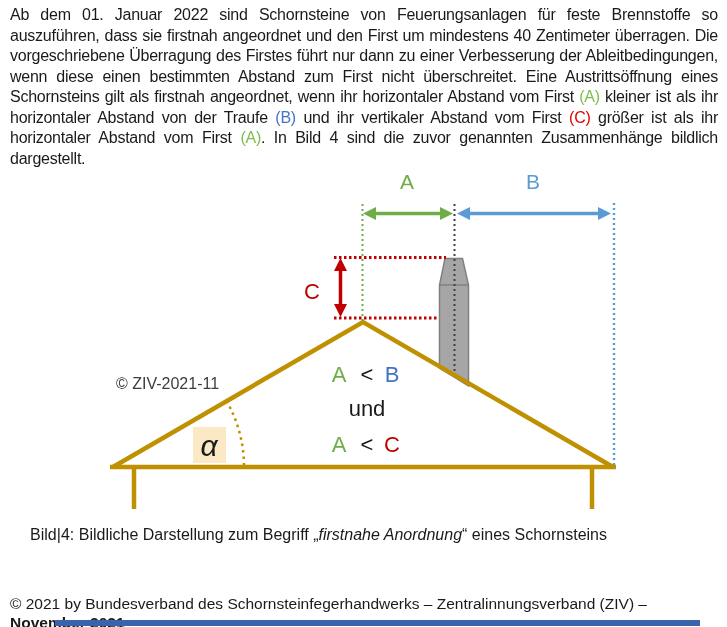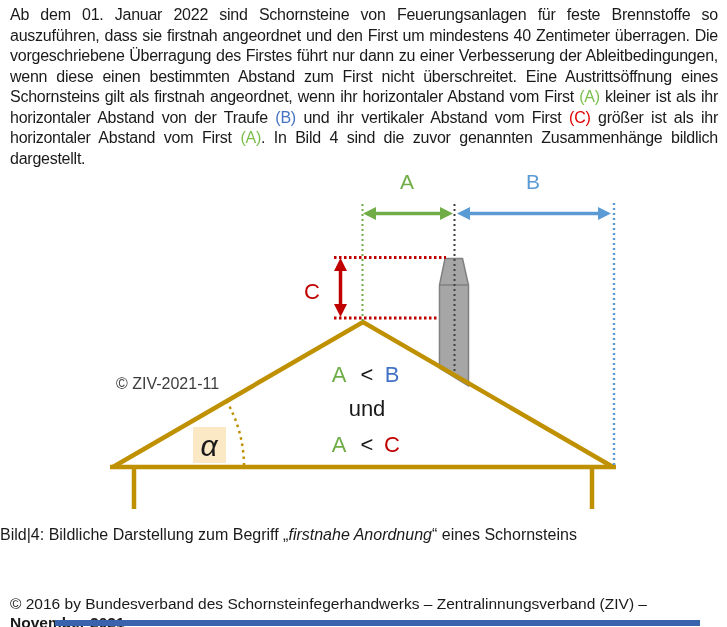--- a/index.html
+++ b/index.html
@@ -37,21 +37,21 @@
   .dim-lbl{font-size:21px;}
   .f{font-size:22px;}
   .t-green{fill:var(--green);}
   .t-lblue{fill:var(--blue_light);}
   .t-blue{fill:var(--blue);}
   .t-red{fill:var(--red);}
   .t-ink{fill:var(--ink);}
   .copyright{font-size:16px;fill:var(--gray_ink);}
   .alpha-glyph{font-family:"Liberation Serif",serif;font-style:italic;font-size:30px;fill:#1a1a1a;}
   
-  .caption{position:absolute;left:0;top:524px;width:607px;text-align:left;
+  .caption{position:absolute;left:0;top:524px;width:607px;text-align:right;
     font-size:16px;line-height:21px;color:var(--ink);}
   .caption .italic{font-style:italic;}
   
   .footer{position:absolute;left:10px;top:594px;width:710px;font-size:15.5px;
     line-height:19px;color:var(--ink);}
   .footer .bold{font-weight:bold;}
   
   .bottom-bar{position:absolute;left:55px;top:620px;width:645px;height:6px;
     background:var(--bar_blue);}
 </style>
@@ -111,17 +111,17 @@
     <text class="f t-red" x="392" y="452" text-anchor="middle">C</text>
 
     <text class="alpha-glyph" x="209" y="456" text-anchor="middle">α</text>
     <text class="copyright" x="116" y="389">© ZIV-2021-11</text>
   </svg>
 
   <div class="caption">
     <div><span>Bild|4: Bildliche Darstellung zum Begriff „</span><span class="italic">firstnahe Anordnung</span><span>“ eines Schornsteins</span></div>
   </div>
 
-  <div class="footer"><span>© 2016 by Bundesverband des Schornsteinfegerhandwerks – Zentralinnungsverband (ZIV) – </span><span class="bold">November 2021</span></div>
+  <div class="footer"><span>© 2021 by Bundesverband des Schornsteinfegerhandwerks – Zentralinnungsverband (ZIV) – </span><span class="bold">November 2021</span></div>
 
   <div class="bottom-bar"></div>
 
 </div>
 
 </body></html>

